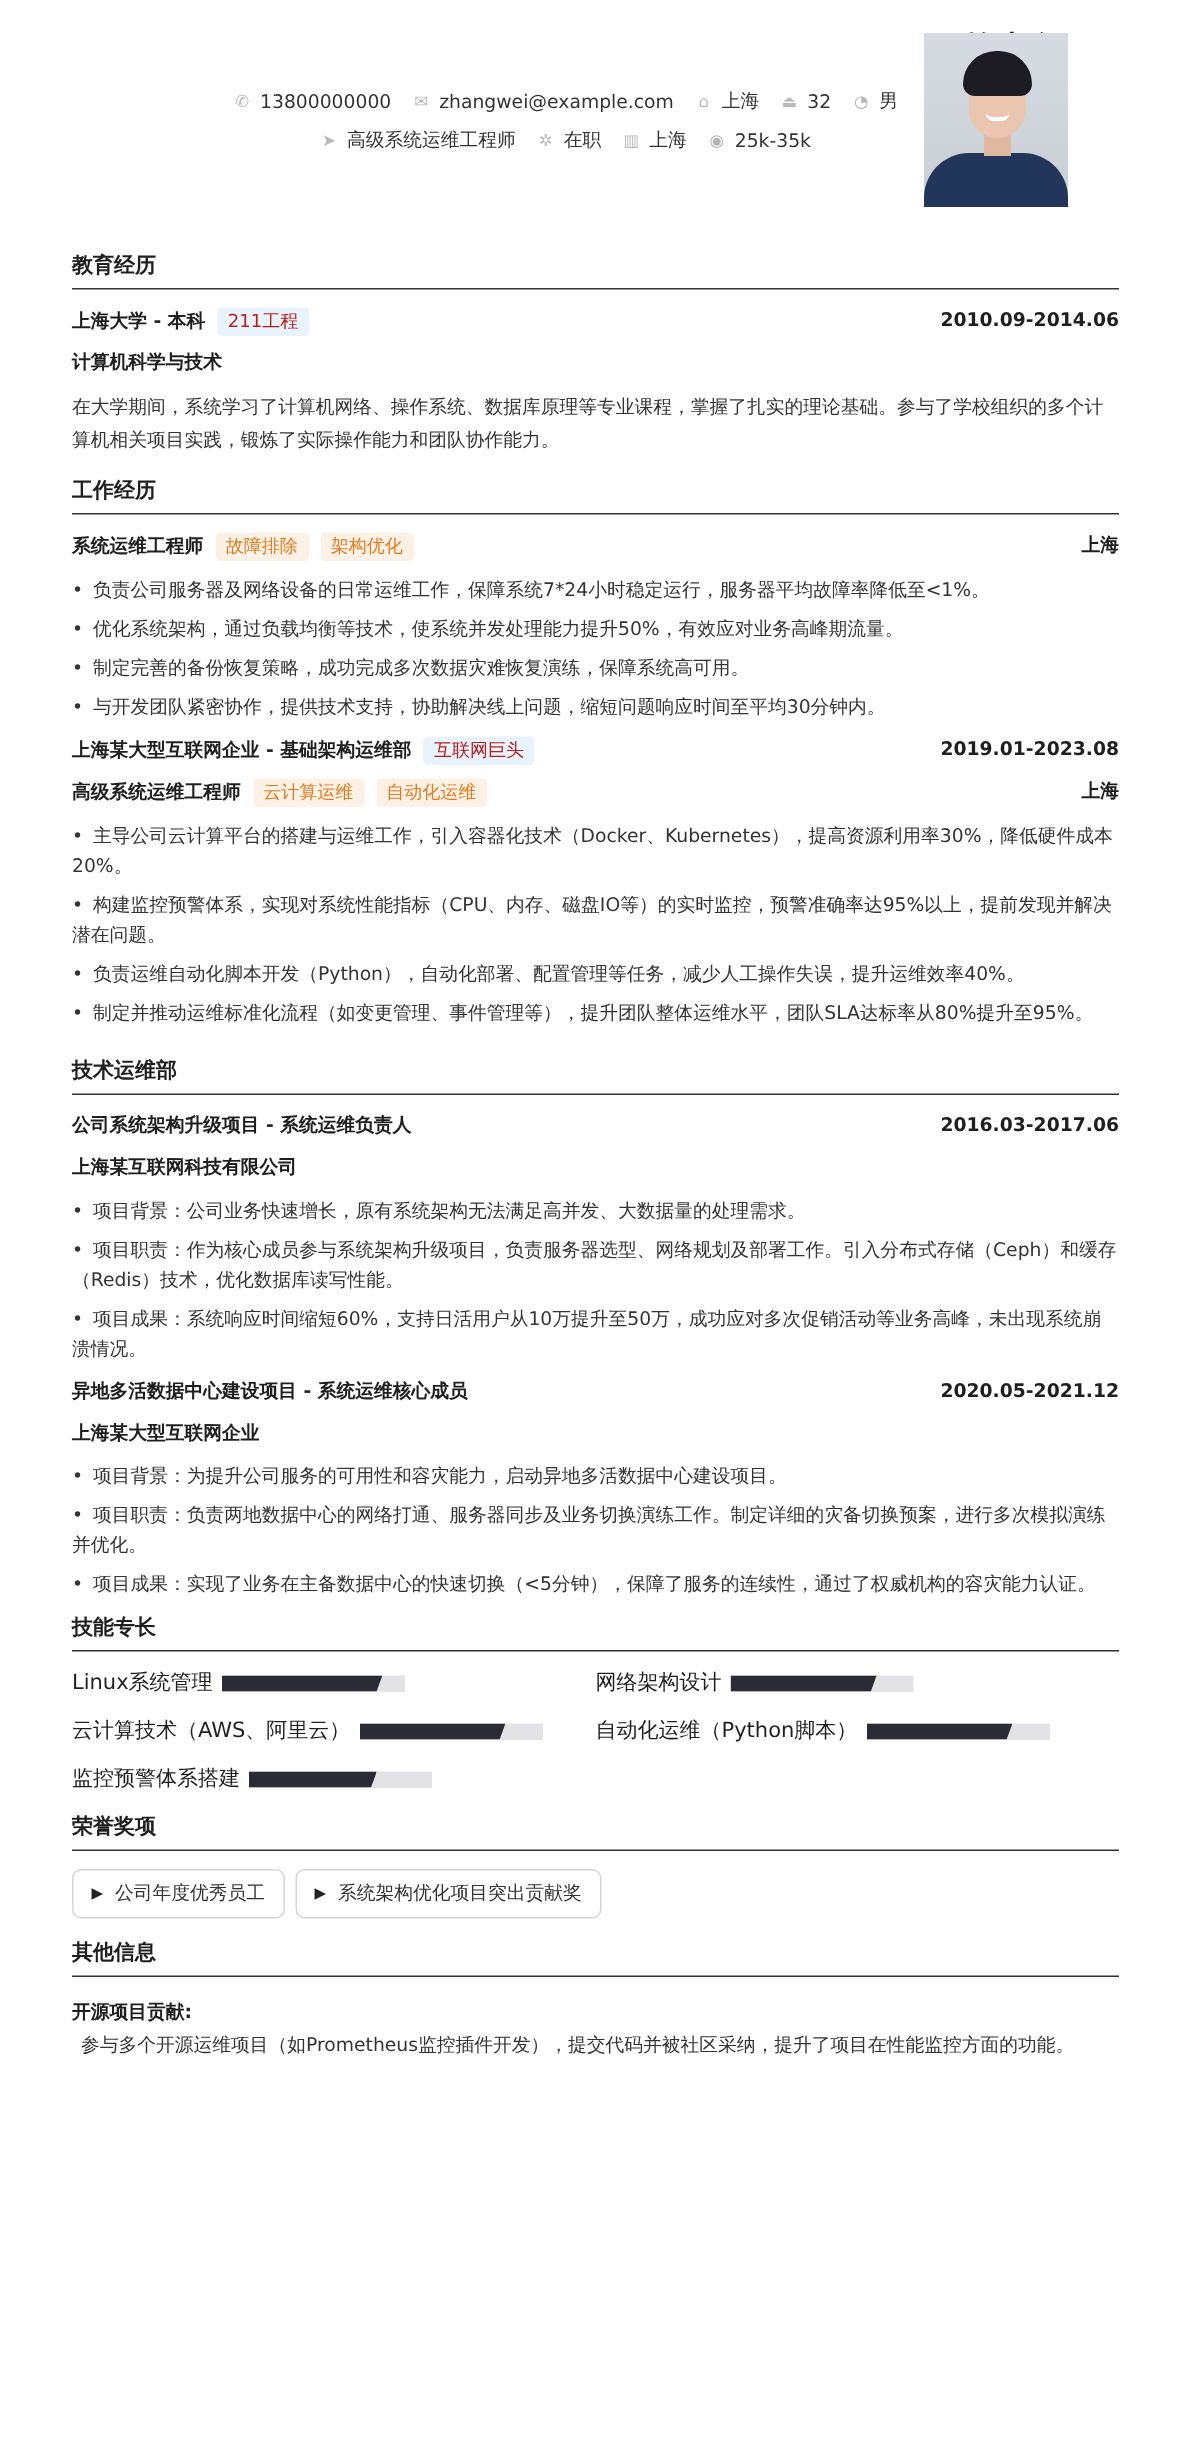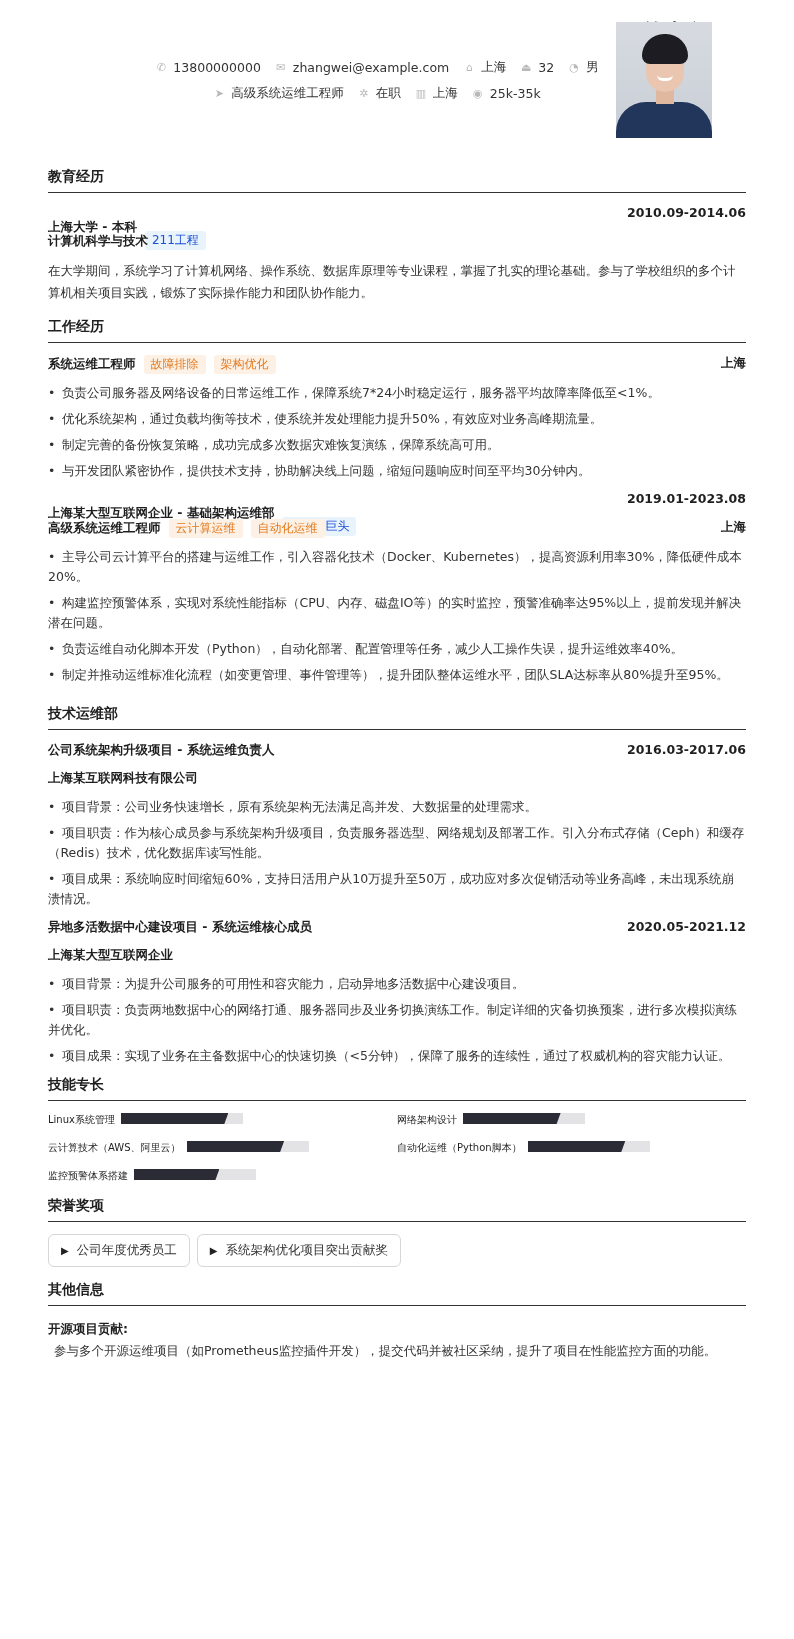--- a/index.html
+++ b/index.html
@@ -17,29 +17,29 @@
   .photo .neck { position: absolute; left: 40px; top: 66px; width: 18px; height: 16px; background: #e0b8a0; }
   .photo .body { position: absolute; left: 0; top: 80px; width: 96px; height: 40px; background: #22355a; border-radius: 30px 30px 0 0; }
   .photo .smile { position: absolute; left: 41px; top: 53px; width: 16px; height: 6px; border-bottom: 3px solid #fff; border-radius: 0 0 8px 8px; }
 
   .section { margin-top: 10px; }
   .section-title { font-size: 14px; font-weight: bold; padding-bottom: 6px; border-bottom: 1.5px solid #333; margin-bottom: 12px; }
   .row { display: flex; justify-content: space-between; align-items: flex-start; font-size: 12.5px; height: 20px; margin-bottom: 8px; }
   .row .left { display: flex; align-items: center; gap: 8px; font-weight: bold; }
   .row .right { font-weight: bold; }
   .tag { font-weight: normal; font-size: 12px; padding: 1px 7px; border-radius: 3px; }
-  .tag.blue { background: #e8f3fc; color: #1d4ed8; margin-top: 26px; }
+  .tag.blue { background: #e8f3fc; color: #b91c1c; }
   .tag.orange { background: #fdf1e5; color: #e27a1f; }
   .sub { font-size: 12.5px; font-weight: bold; margin-bottom: 10px; }
   .para { font-size: 12.5px; line-height: 22px; color: #333; }
   ul.bullets { list-style: none; margin-bottom: 10px; }
   ul.bullets li { position: relative; font-size: 12.5px; line-height: 20px; color: #333; padding-left: 0; margin-bottom: 6px; text-indent: 0; }
   ul.bullets li .dot { display: inline-block; width: 14px; }
   .skills { display: grid; grid-template-columns: 1fr 1fr; row-gap: 14px; column-gap: 0; margin-bottom: 14px; }
-  .skill { display: flex; gap: 6px; font-size: 10px; }
+  .skill { display: flex; align-items: center; gap: 6px; font-size: 14px; }
   .bar { position: relative; width: 122px; height: 11px; background: #e3e3e6; overflow: hidden; }
   .bar .fill { position: absolute; left: 0; top: 0; height: 11px; background: #2a2b35; clip-path: polygon(0 0, 100% 0, calc(100% - 4px) 100%, 0 100%); }
   .awards { display: flex; gap: 7px; margin-bottom: 14px; }
   .award { display: flex; align-items: center; gap: 8px; border: 1px solid #d6d6d6; border-radius: 6px; padding: 7px 12px; font-size: 12.5px; color: #333; }
   .award .tri { font-size: 10px; color: #222; }
   .other { display: flex; font-size: 12.5px; line-height: 22px; flex-direction: column; }
   .other .label { font-weight: bold; white-space: nowrap; }
   .other .val { color: #333; }
 </style>
 </head>

